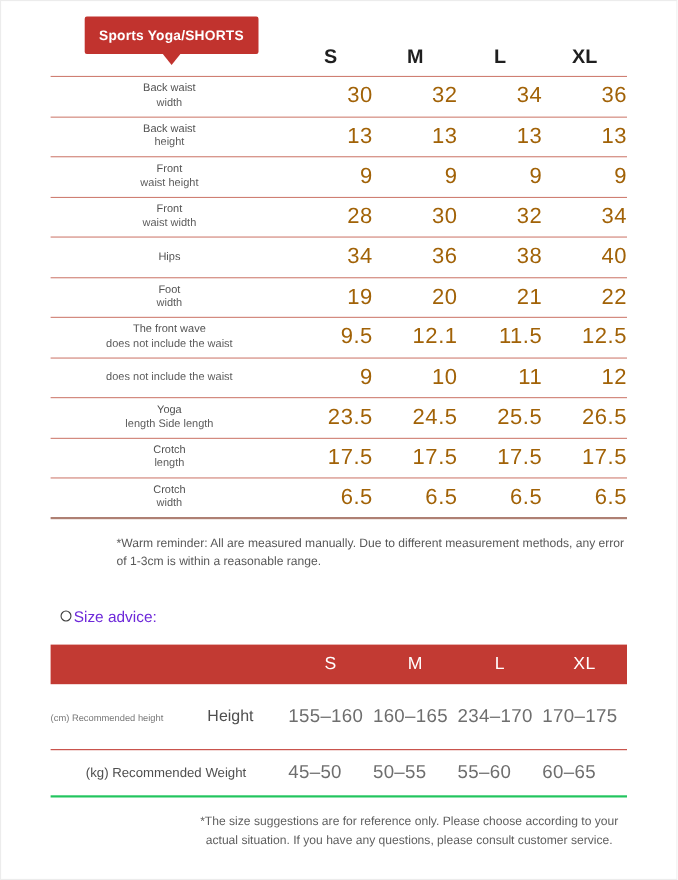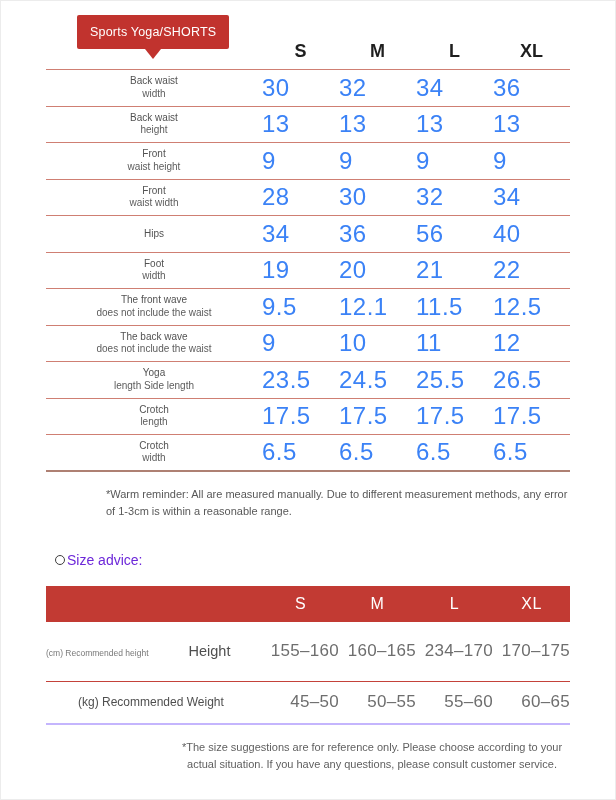--- a/index.html
+++ b/index.html
@@ -7,56 +7,56 @@
     width:616px;height:800px;background:#ffffff;position:relative;overflow:hidden;
     font-family:"Liberation Sans",sans-serif;
   }
   .frame{position:absolute;inset:0;border:1px solid #ececec;pointer-events:none}
   .content{padding:0 46px}
 
   
   .table-top{position:relative;height:69px;border-bottom:1px solid #cf7f73}
   .badge{
     position:absolute;left:31px;top:15px;background:#c1332e;color:#fff;
-    font-size:12.5px;font-weight:400;padding:10px 13px;border-radius:2px;letter-spacing:.2px;
+    font-size:12.5px;font-weight:700;padding:10px 13px;border-radius:2px;letter-spacing:.2px;
     white-space:nowrap;
   }
   .badge::after{
     content:"";position:absolute;top:100%;left:50%;transform:translateX(-50%);
     border:8px solid transparent;border-top:10px solid #c1332e;border-bottom:0;
   }
   .size-header{position:absolute;left:0;right:0;bottom:7px;display:flex}
   .spacer{width:216px}
   .size-header .hcol{flex:1;text-align:center;font-size:18px;font-weight:700;color:#1f1f1f}
 
   
   .t1-row{display:flex;align-items:center;height:36.5px;border-bottom:1px solid #cf7f73;box-sizing:border-box}
   .t1-row.last{border-bottom:2px solid #ae8073}
   .t1-label{width:216px;text-align:center;color:#525252}
   .t1-label .l1{font-size:10px;line-height:1.25}
   .t1-label .l2{font-size:10px;line-height:1.25;color:#5c5c5c}
-  .t1-val{flex:1;text-align:left;font-size:24px;color:#3b82f6;letter-spacing:.5px}
+  .t1-val{flex:1;text-align:right;font-size:20px;color:#a16207;letter-spacing:.5px}
 
   .note1{margin:14px 0 0 60px;width:464px;font-size:11px;color:#585858;line-height:1.55}
 
   
   .advice-heading{margin:32px 0 0 9px;display:flex;align-items:center;font-size:14px;color:#6d28d9}
   .circle-icon{width:10px;height:10px;border:1.5px solid #3e3e3e;border-radius:50%;margin-right:2px;display:inline-block;box-sizing:border-box}
 
   .t2-bar{margin-top:18px;height:36px;background:#c23a33;display:flex;align-items:center}
   .t2-bar .hcol{flex:1;text-align:center;font-size:16px;color:#ffffff;letter-spacing:.5px}
 
   .t2-row{display:flex;align-items:center;box-sizing:border-box}
   .t2-row.height{height:60px;border-bottom:1px solid #c4423a}
-  .t2-row.weight{height:43px;border-bottom:2px solid #c4b5fd}
+  .t2-row.weight{height:43px;border-bottom:2px solid #22c55e}
   .t2-label{width:216px;display:flex;align-items:baseline}
   .prefix-cm{font-size:8.5px;color:#787878}
   .height-label{font-size:14.5px;color:#4f4f4f;margin-left:40px}
   .prefix-kg{font-size:12px;color:#4f4f4f;margin-left:32px}
-  .t2-val{flex:1;text-align:right;font-size:17px;color:#6e6e6e;letter-spacing:.3px}
+  .t2-val{flex:1;text-align:left;font-size:17px;color:#6e6e6e;letter-spacing:.3px}
 
   .note2{margin:14px 0 0 128px;width:396px;text-align:center;font-size:11px;color:#5f5f5f;line-height:1.55}
 </style>
 </head>
 <body>
 
 <div class="frame"></div>
 <div class="content">
 
   <div class="table-top">
@@ -116,21 +116,21 @@
     <div class="t1-val">34</div>
   </div>
 
   <div class="t1-row">
     <div class="t1-label">
         <div class="l1">Hips</div>
         <div class="l2"></div>
       </div>
     <div class="t1-val">34</div>
     <div class="t1-val">36</div>
-    <div class="t1-val">56</div>
+    <div class="t1-val">38</div>
     <div class="t1-val">40</div>
   </div>
 
   <div class="t1-row">
     <div class="t1-label">
         <div class="l1">Foot</div>
         <div class="l2">width</div>
       </div>
     <div class="t1-val">19</div>
     <div class="t1-val">20</div>
@@ -144,21 +144,20 @@
         <div class="l2">does not include the waist</div>
       </div>
     <div class="t1-val">9.5</div>
     <div class="t1-val">12.1</div>
     <div class="t1-val">11.5</div>
     <div class="t1-val">12.5</div>
   </div>
 
   <div class="t1-row">
     <div class="t1-label">
-        <div class="l1">The back wave</div>
         <div class="l2">does not include the waist</div>
       </div>
     <div class="t1-val">9</div>
     <div class="t1-val">10</div>
     <div class="t1-val">11</div>
     <div class="t1-val">12</div>
   </div>
 
   <div class="t1-row">
     <div class="t1-label">

